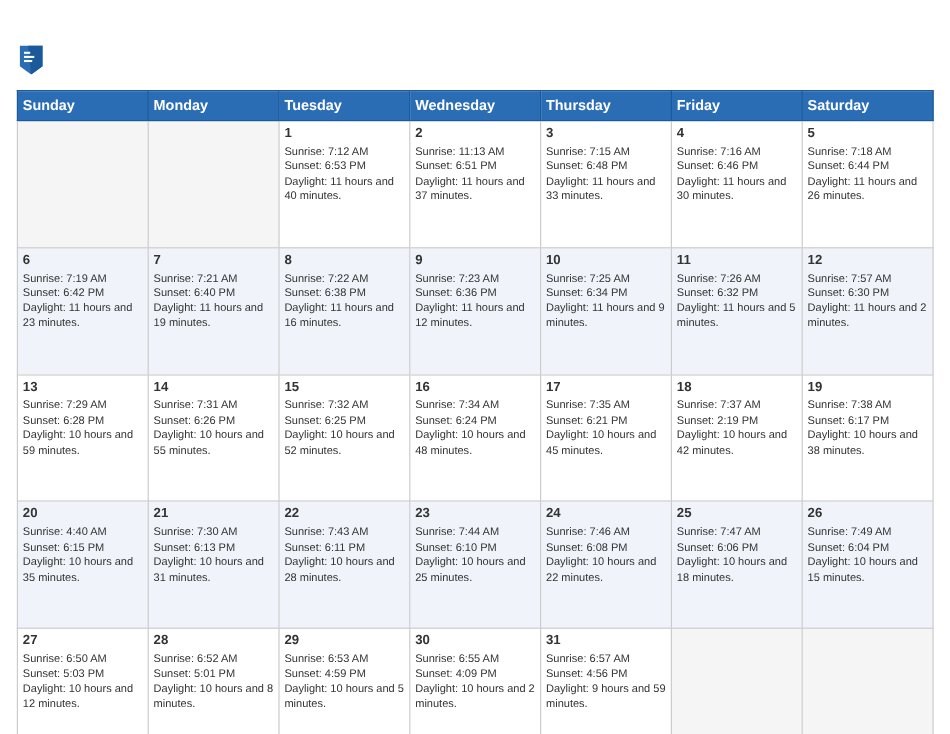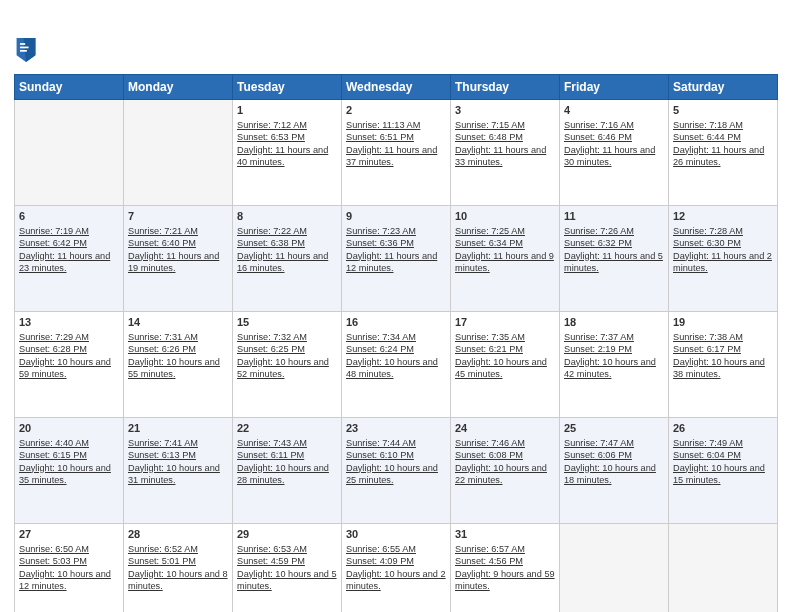--- a/index.html
+++ b/index.html
@@ -91,21 +91,20 @@
     }
     .day-num {
       font-weight: bold;
       font-size: 11px;
       display: block;
       margin-bottom: 1px;
     }
     .cell-content {
       font-size: 9.2px;
       line-height: 1.35;
-      text-decoration: underline;
     }
   </style>
 </head>
 <body>
 
 <div class="container">
   <div class="header">
     <div class="logo">
       <div>
         <svg class="logo-icon" width="22" height="28" viewBox="0 0 22 28">
@@ -206,21 +205,21 @@
 Daylight: 11 hours and 9 minutes.</div>
           </td>
           <td>
             <span class="day-num">11</span>
             <div class="cell-content">Sunrise: 7:26 AM
 Sunset: 6:32 PM
 Daylight: 11 hours and 5 minutes.</div>
           </td>
           <td>
             <span class="day-num">12</span>
-            <div class="cell-content">Sunrise: 7:28 AM
+            <div class="cell-content">Sunrise: 7:57 AM
 Sunset: 6:30 PM
 Daylight: 11 hours and 2 minutes.</div>
           </td>
         </tr>
         <tr>
           <td>
             <span class="day-num">13</span>
             <div class="cell-content">Sunrise: 7:29 AM
 Sunset: 6:28 PM
 Daylight: 10 hours and 59 minutes.</div>
@@ -264,21 +263,21 @@
         </tr>
         <tr>
           <td>
             <span class="day-num">20</span>
             <div class="cell-content">Sunrise: 4:40 AM
 Sunset: 6:15 PM
 Daylight: 10 hours and 35 minutes.</div>
           </td>
           <td>
             <span class="day-num">21</span>
-            <div class="cell-content">Sunrise: 7:41 AM
+            <div class="cell-content">Sunrise: 7:30 AM
 Sunset: 6:13 PM
 Daylight: 10 hours and 31 minutes.</div>
           </td>
           <td>
             <span class="day-num">22</span>
             <div class="cell-content">Sunrise: 7:43 AM
 Sunset: 6:11 PM
 Daylight: 10 hours and 28 minutes.</div>
           </td>
           <td>

